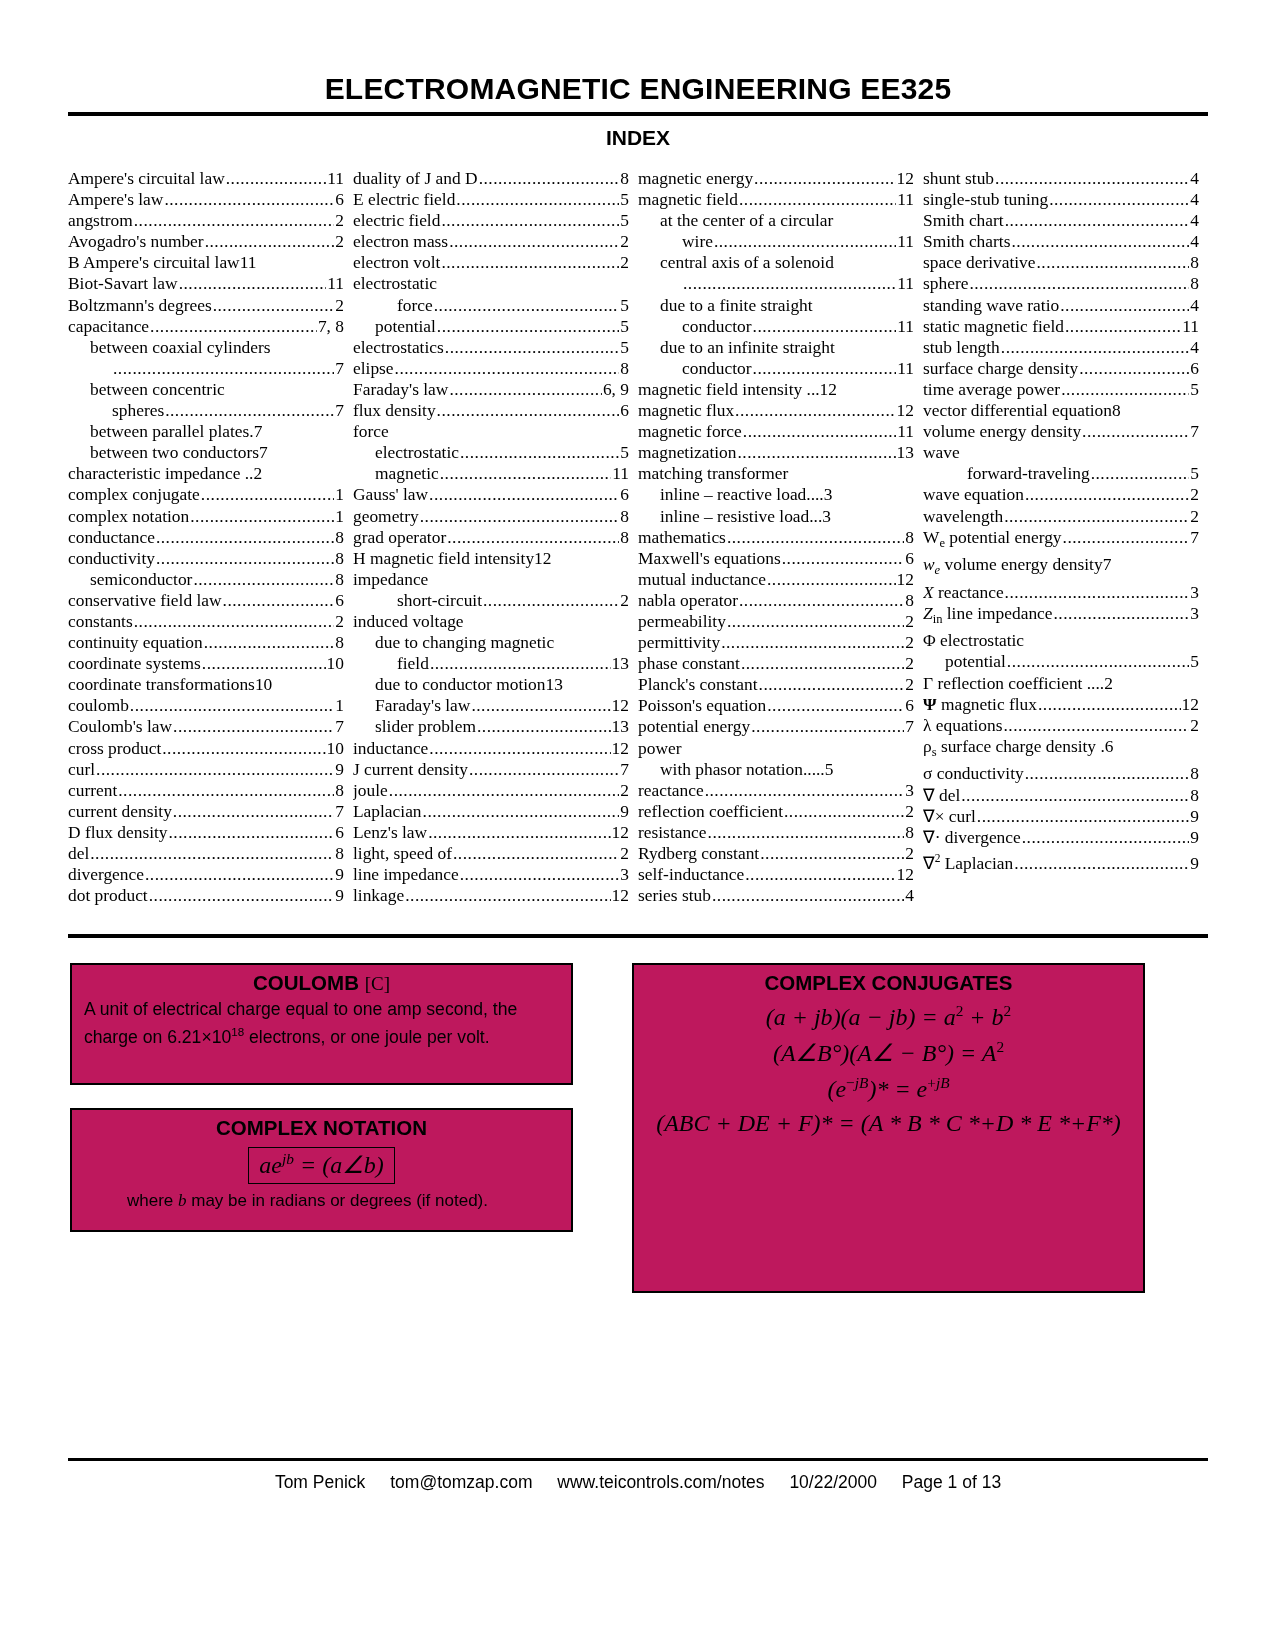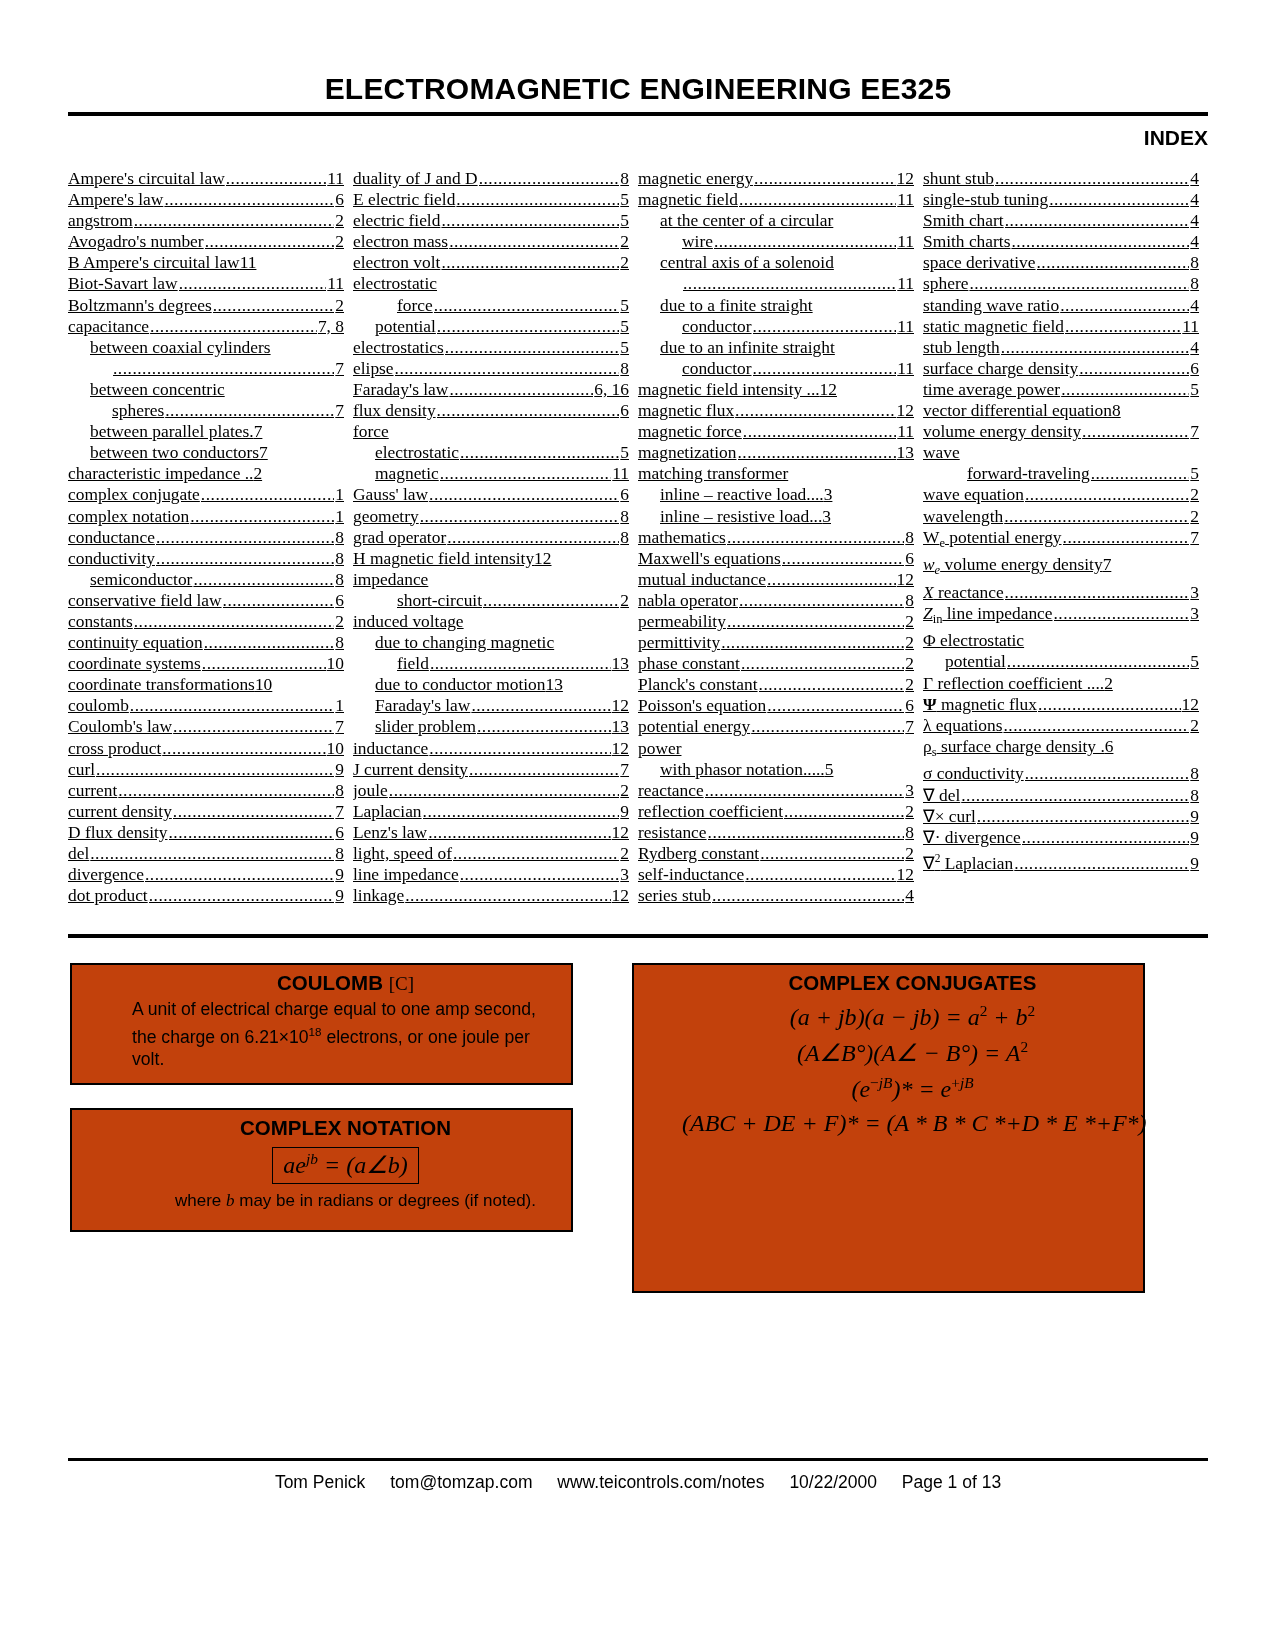--- a/index.html
+++ b/index.html
@@ -40,35 +40,34 @@
     top: 112px;
     width: 1140px;
     height: 4px;
     background: #000;
   }
   .index-title {
     position: absolute;
     left: 68px;
     top: 126px;
     width: 1140px;
-    text-align: right;
+    text-align: center;
     font-family: "Liberation Sans", sans-serif;
     font-weight: bold;
     font-size: 21px;
   }
 
   
   .index-area {
     position: absolute;
     left: 68px;
     top: 168px;
     width: 1140px;
     display: flex;
     gap: 0px;
-    text-decoration: underline;
   }
   .index-col {
     width: 285px;
     padding-right: 9px;
     box-sizing: border-box;
   }
   .ix {
     font-family: "Liberation Serif", serif;
     font-size: 17.4px;
     line-height: 21.1px;
@@ -107,23 +106,22 @@
     width: 1140px;
     height: 4px;
     background: #000;
   }
 
   
   .box {
     position: absolute;
     border: 2.5px solid #000;
     box-sizing: border-box;
-    background: #c2410c;
+    background: #be185d;
     font-family: "Liberation Sans", sans-serif;
-    padding-left: 48px;
   }
   .box-title {
     text-align: center;
     font-family: "Liberation Sans", sans-serif;
     font-weight: bold;
     font-size: 20.5px;
     margin-top: 6px;
     margin-bottom: 3px;
   }
   .box-title .unit {
@@ -427,21 +425,21 @@
           <span class="pg"> 5</span>
         </div>
         <div class="ix lvl1">
           <span class="term">elipse</span>
           <span class="leader">........................................................................................................................................................................................................</span>
           <span class="pg"> 8</span>
         </div>
         <div class="ix lvl1">
           <span class="term">Faraday's law</span>
           <span class="leader">........................................................................................................................................................................................................</span>
-          <span class="pg"> 6, 16</span>
+          <span class="pg"> 6, 9</span>
         </div>
         <div class="ix lvl1">
           <span class="term">flux density</span>
           <span class="leader">........................................................................................................................................................................................................</span>
           <span class="pg"> 6</span>
         </div>
         <div class="ix lvl1 nolead">
           <span class="term">force</span>
           <span class="pg"></span>
         </div>

